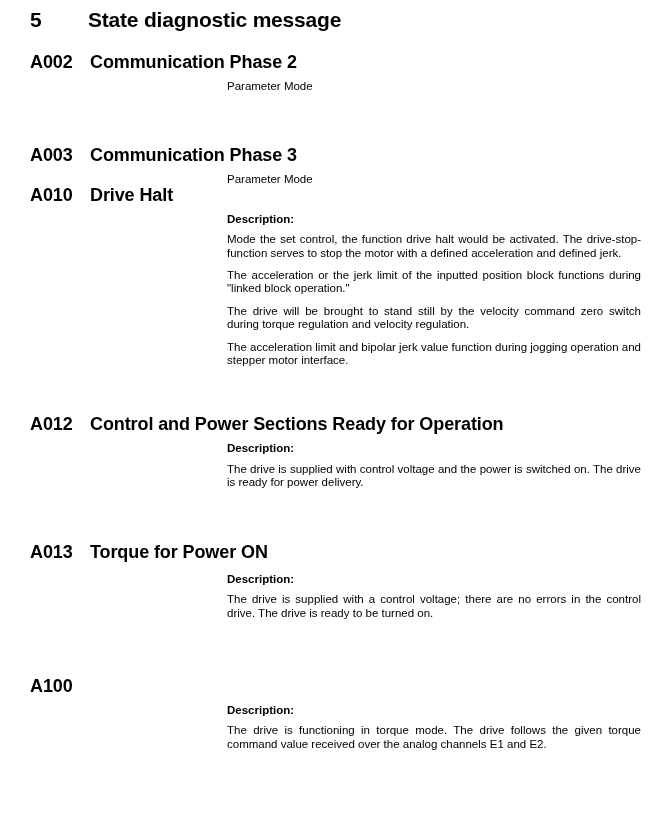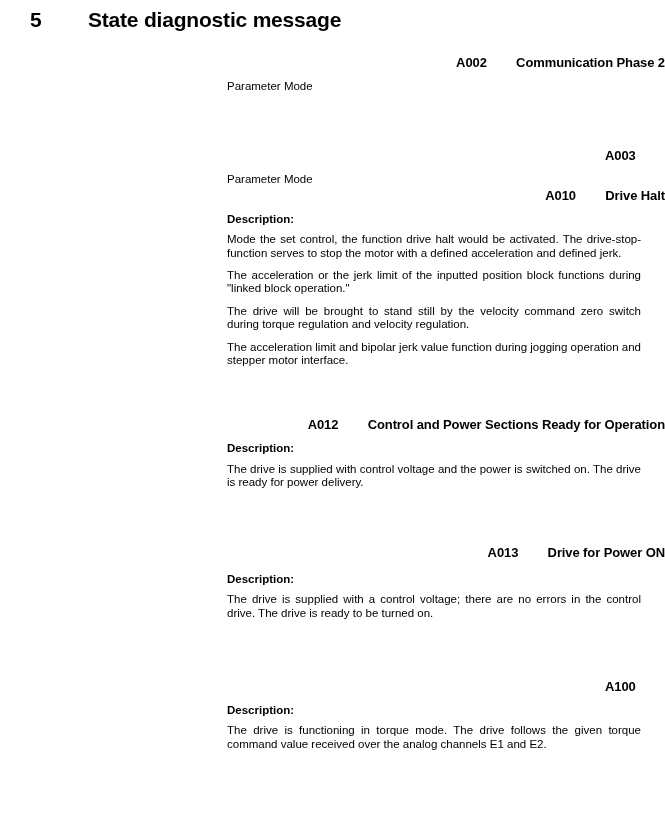--- a/index.html
+++ b/index.html
@@ -23,25 +23,24 @@
     font-size: 21px;
     font-weight: bold;
     line-height: 23px;
     letter-spacing: -0.2px;
   }
   .chapter-num { width: 58px; flex: 0 0 58px; }
   .section { }
   .sec-head {
     display: flex;
     margin-left: 30px;
-    font-size: 13px;
+    font-size: 18px;
     font-weight: bold;
     line-height: 17px;
     letter-spacing: -0.1px;
-    justify-content: flex-end;
   }
   .sec-code { width: 60px; flex: 0 0 60px; }
   .sec-body {
     margin-left: 227px;
     width: 414px;
     margin-top: 9px;
     font-size: 11.5px;
     line-height: 13.4px;
   }
   .mode-line { text-align: left; }
@@ -71,20 +70,21 @@
       <span class="sec-title">Communication Phase 2</span>
     </div>
     <div class="sec-body">
       <p class="mode-line">Parameter Mode</p>
     </div>
   </div>
 
   <div class="section" style="margin-top:54px">
     <div class="sec-head">
       <span class="sec-code">A003</span>
+      <span class="sec-title">Communication Phase 3</span>
     </div>
     <div class="sec-body">
       <p class="mode-line">Parameter Mode</p>
     </div>
   </div>
 
   <div class="section" style="">
     <div class="sec-head">
       <span class="sec-code">A010</span>
       <span class="sec-title">Drive Halt</span>
@@ -105,21 +105,21 @@
     </div>
     <div class="sec-body">
       <p class="desc-label">Description:</p>
       <p class="para">The drive is supplied with control voltage and the power is switched on. The drive is ready for power delivery.</p>
     </div>
   </div>
 
   <div class="section" style="margin-top:54px">
     <div class="sec-head">
       <span class="sec-code">A013</span>
-      <span class="sec-title">Drive for Power ON</span>
+      <span class="sec-title">Torque for Power ON</span>
     </div>
     <div class="sec-body" style="margin-top:12px">
       <p class="desc-label">Description:</p>
       <p class="para">The drive is supplied with a control voltage; there are no errors in the control drive. The drive is ready to be turned on.</p>
     </div>
   </div>
 
   <div class="section" style="margin-top:58px">
     <div class="sec-head">
       <span class="sec-code">A100</span>

